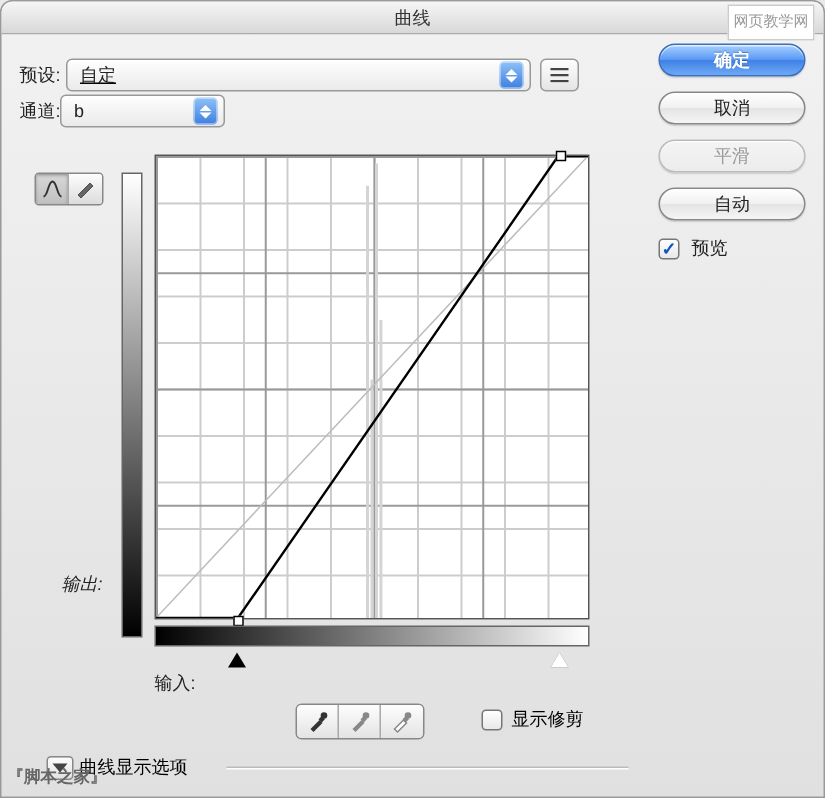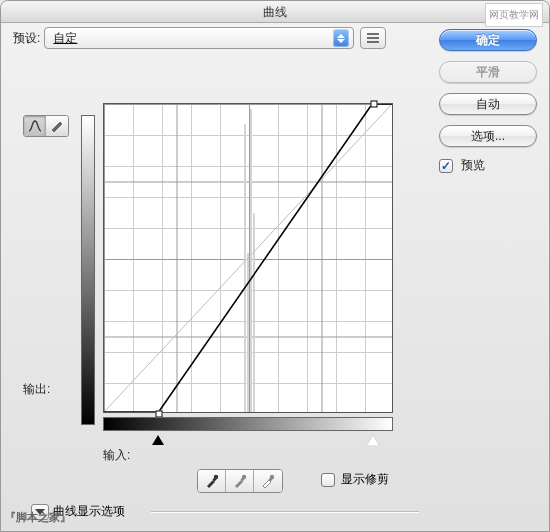--- a/index.html
+++ b/index.html
@@ -3,37 +3,37 @@
 <meta charset="utf-8">
 <style>
   * { box-sizing: border-box; margin: 0; padding: 0; }
   body { font-family: "Lucida Grande", "Microsoft YaHei", sans-serif; font-size: 12px; background: #e9e9e9; width: 550px; height: 532px; overflow: hidden; }
   .dialog { width: 550px; height: 532px; background: linear-gradient(#f2f2f2,#e0e0e0); border: 1px solid #999; border-radius: 8px 8px 0 0; position: relative; }
   .titlebar { height: 22px; line-height: 22px; text-align: center; font-size: 12px; background: linear-gradient(#f6f6f6,#d8d8d8); border-bottom: 1px solid #aaa; border-radius: 8px 8px 0 0; color: #333; position: relative; }
   .wm1 { position: absolute; right: 6px; top: 2px; font-size: 10px; color: #999; background: #fff; border: 1px solid #ccc; padding: 0 3px; }
   .content { position: absolute; top: 22px; left: 0; right: 0; bottom: 0; }
   .row { display: flex; align-items: center; }
   .label { color: #222; }
-  .preset-row { position: absolute; top: 4px; left: 12px; }
+  .preset-row { position: absolute; top: 16px; left: 12px; }
   .preset-row .label { margin-right: 4px; }
   .aqua-select { display: inline-flex; align-items: center; justify-content: space-between; background: linear-gradient(#fefefe,#eaeaea); border: 1px solid #999; border-radius: 4px; height: 22px; padding: 0 4px 0 8px; box-shadow: inset 0 1px 0 #fff; }
   .aqua-select .val { color: #222; }
   .aqua-caps { width: 16px; height: 18px; margin-left: 6px; border-radius: 3px; background: linear-gradient(#8fc2f7,#3d7fe0); display: flex; flex-direction: column; align-items: center; justify-content: center; box-shadow: inset 0 0 0 1px rgba(255,255,255,.4); }
   .aqua-caps::before { content:""; border-left:4px solid transparent; border-right:4px solid transparent; border-bottom:4px solid #fff; margin-bottom:1px;}
   .aqua-caps::after  { content:""; border-left:4px solid transparent; border-right:4px solid transparent; border-top:4px solid #fff; }
   .preset-select { width: 310px; text-decoration: underline; }
   .menu-btn { display:inline-flex; align-items:center; justify-content:center; width:26px; height:22px; margin-left:6px; background:linear-gradient(#fdfdfd,#e5e5e5); border:1px solid #999; border-radius:4px; }
   .menu-btn svg { width: 14px; height: 10px; }
   .channel-row { position: absolute; top: 40px; left: 12px; }
   .channel-select { width: 110px; }
   .right-col { position: absolute; top: 6px; right: 12px; width: 98px; }
   .aqua-btn { display:block; width: 98px; height: 22px; line-height: 20px; text-align:center; border-radius: 11px; margin-bottom: 10px; font-size: 12px; border:1px solid #888; box-shadow: 0 1px 1px rgba(0,0,0,.15), inset 0 1px 0 rgba(255,255,255,.7); }
   .aqua-btn.default { background: linear-gradient(#a8d0ff,#5a9af5 48%,#3f82e6 52%,#6fa9f5); color:#fff; text-shadow:0 -1px 0 rgba(0,0,0,.3); font-weight:bold; border-color:#3a6fbf;}
   .aqua-btn.normal  { background: linear-gradient(#ffffff,#f1f1f1 48%,#e4e4e4 52%,#f5f5f5); color:#222; }
-  .aqua-btn.disabled{ background: linear-gradient(#f4f4f4,#ececec); color:#9a9a9a; border-color:#bbb;font-weight:bold;}
+  .aqua-btn.disabled{ background: linear-gradient(#f4f4f4,#ececec); color:#9a9a9a; border-color:#bbb;}
   .preview-row { margin-top: 4px; display:flex; align-items:center; gap:8px; color:#222; }
   .cb { width:14px; height:14px; border:1px solid #777; border-radius:3px; background:linear-gradient(#fff,#e8e8e8); display:inline-flex; align-items:center; justify-content:center; }
   .cb.checked::after { content:"✓"; font-size:12px; color:#1256c4; font-weight:bold; line-height:1; }
 
   .toolbtns { position:absolute; top:92px; left:22px; display:flex; border:1px solid #888; border-radius:3px; overflow:hidden;}
   .toolbtns .tb { width:22px; height:20px; display:flex; align-items:center; justify-content:center; background:linear-gradient(#fdfdfd,#dcdcdc); border-right:1px solid #aaa;}
   .toolbtns .tb:last-child { border-right:none;}
   .toolbtns .tb.sel { background:linear-gradient(#d8d8d8,#c0c0c0); box-shadow: inset 0 1px 2px rgba(0,0,0,.3);}
   .toolbtns svg { width:14px; height:12px; stroke:#333; fill:none; stroke-width:1.3;}
 
@@ -50,21 +50,21 @@
       linear-gradient(#999 1px, transparent 1px) 0 0 / 100% 77.5px,
       linear-gradient(90deg,#999 1px, transparent 1px) 0 0 / 72.5px 100%;
   }
   .grid svg { position:absolute; inset:0; width:100%; height:100%; }
   .handle { position:absolute; width:7px; height:7px; background:#fff; border:1px solid #000; transform:translate(-50%,-50%);}
   .hgrad { position:absolute; left:102px; top:394px; width:290px; height:14px; border:1px solid #666; background:linear-gradient(to right,#000,#fff);}
   .slider-b { position:absolute; left:102px; top:412px; width:290px; height:14px;}
   .slider-b .tri { position:absolute; width:0; height:0; border-left:6px solid transparent; border-right:6px solid transparent; top:0;}
   .tri.black { border-bottom:10px solid #000; }
   .tri.white { border-bottom:10px solid #fff; filter: drop-shadow(0 0 0.5px #555);}
-  .out-label { position:absolute; top:358px; left:22px; }
+  .out-label { position:absolute; top:358px; left:40px;font-style:italic; }
   .in-label  { position:absolute; top:424px; left:102px; }
 
   .eyedrops { position:absolute; top:446px; left:196px; display:flex; border:1px solid #888; border-radius:4px; overflow:hidden;}
   .eyedrops .ed { width:28px; height:22px; display:flex; align-items:center; justify-content:center; background:linear-gradient(#fdfdfd,#e4e4e4); border-right:1px solid #aaa;}
   .eyedrops .ed:last-child{border-right:none;}
   .eyedrops svg { width:16px; height:16px; }
 
   .clip-row { position:absolute; top:448px; left:320px; display:flex; align-items:center; gap:6px;}
   .disclosure-row { position:absolute; top:480px; left:30px; display:flex; align-items:center; gap:4px;}
   .disc-btn { width:18px; height:16px; border:1px solid #888; border-radius:3px; background:linear-gradient(#fdfdfd,#e2e2e2); display:flex; align-items:center; justify-content:center;}
@@ -90,26 +90,33 @@
         <span class="val">自定</span>
         <span class="aqua-caps"></span>
       </div>
       <div class="menu-btn">
         <svg viewBox="0 0 14 10">
             <path d="M1 1h12M1 5h12M1 9h12" stroke="#444" stroke-width="1.5"></path>
           </svg>
       </div>
     </div>
 
+    <div class="row channel-row">
+      <span class="label">通道:</span>
+      <div class="aqua-select channel-select">
+        <span class="val">b</span>
+        <span class="aqua-caps"></span>
+      </div>
+    </div>
 
     <div class="right-col">
       <div class="aqua-btn default">确定</div>
+      <div class="aqua-btn normal">取消</div>
       <div class="aqua-btn disabled">平滑</div>
       <div class="aqua-btn normal">自动</div>
-      <div class="aqua-btn normal">选项...</div>
       <div class="preview-row">
         <span class="cb checked"></span>
         <span>预览</span>
       </div>
     </div>
 
     <div class="toolbtns">
       <div class="tb sel">
         <svg viewBox="0 0 14 12">
             <path d="M1 11 C4 11 4 1 7 1 S10 11 13 11"></path>

